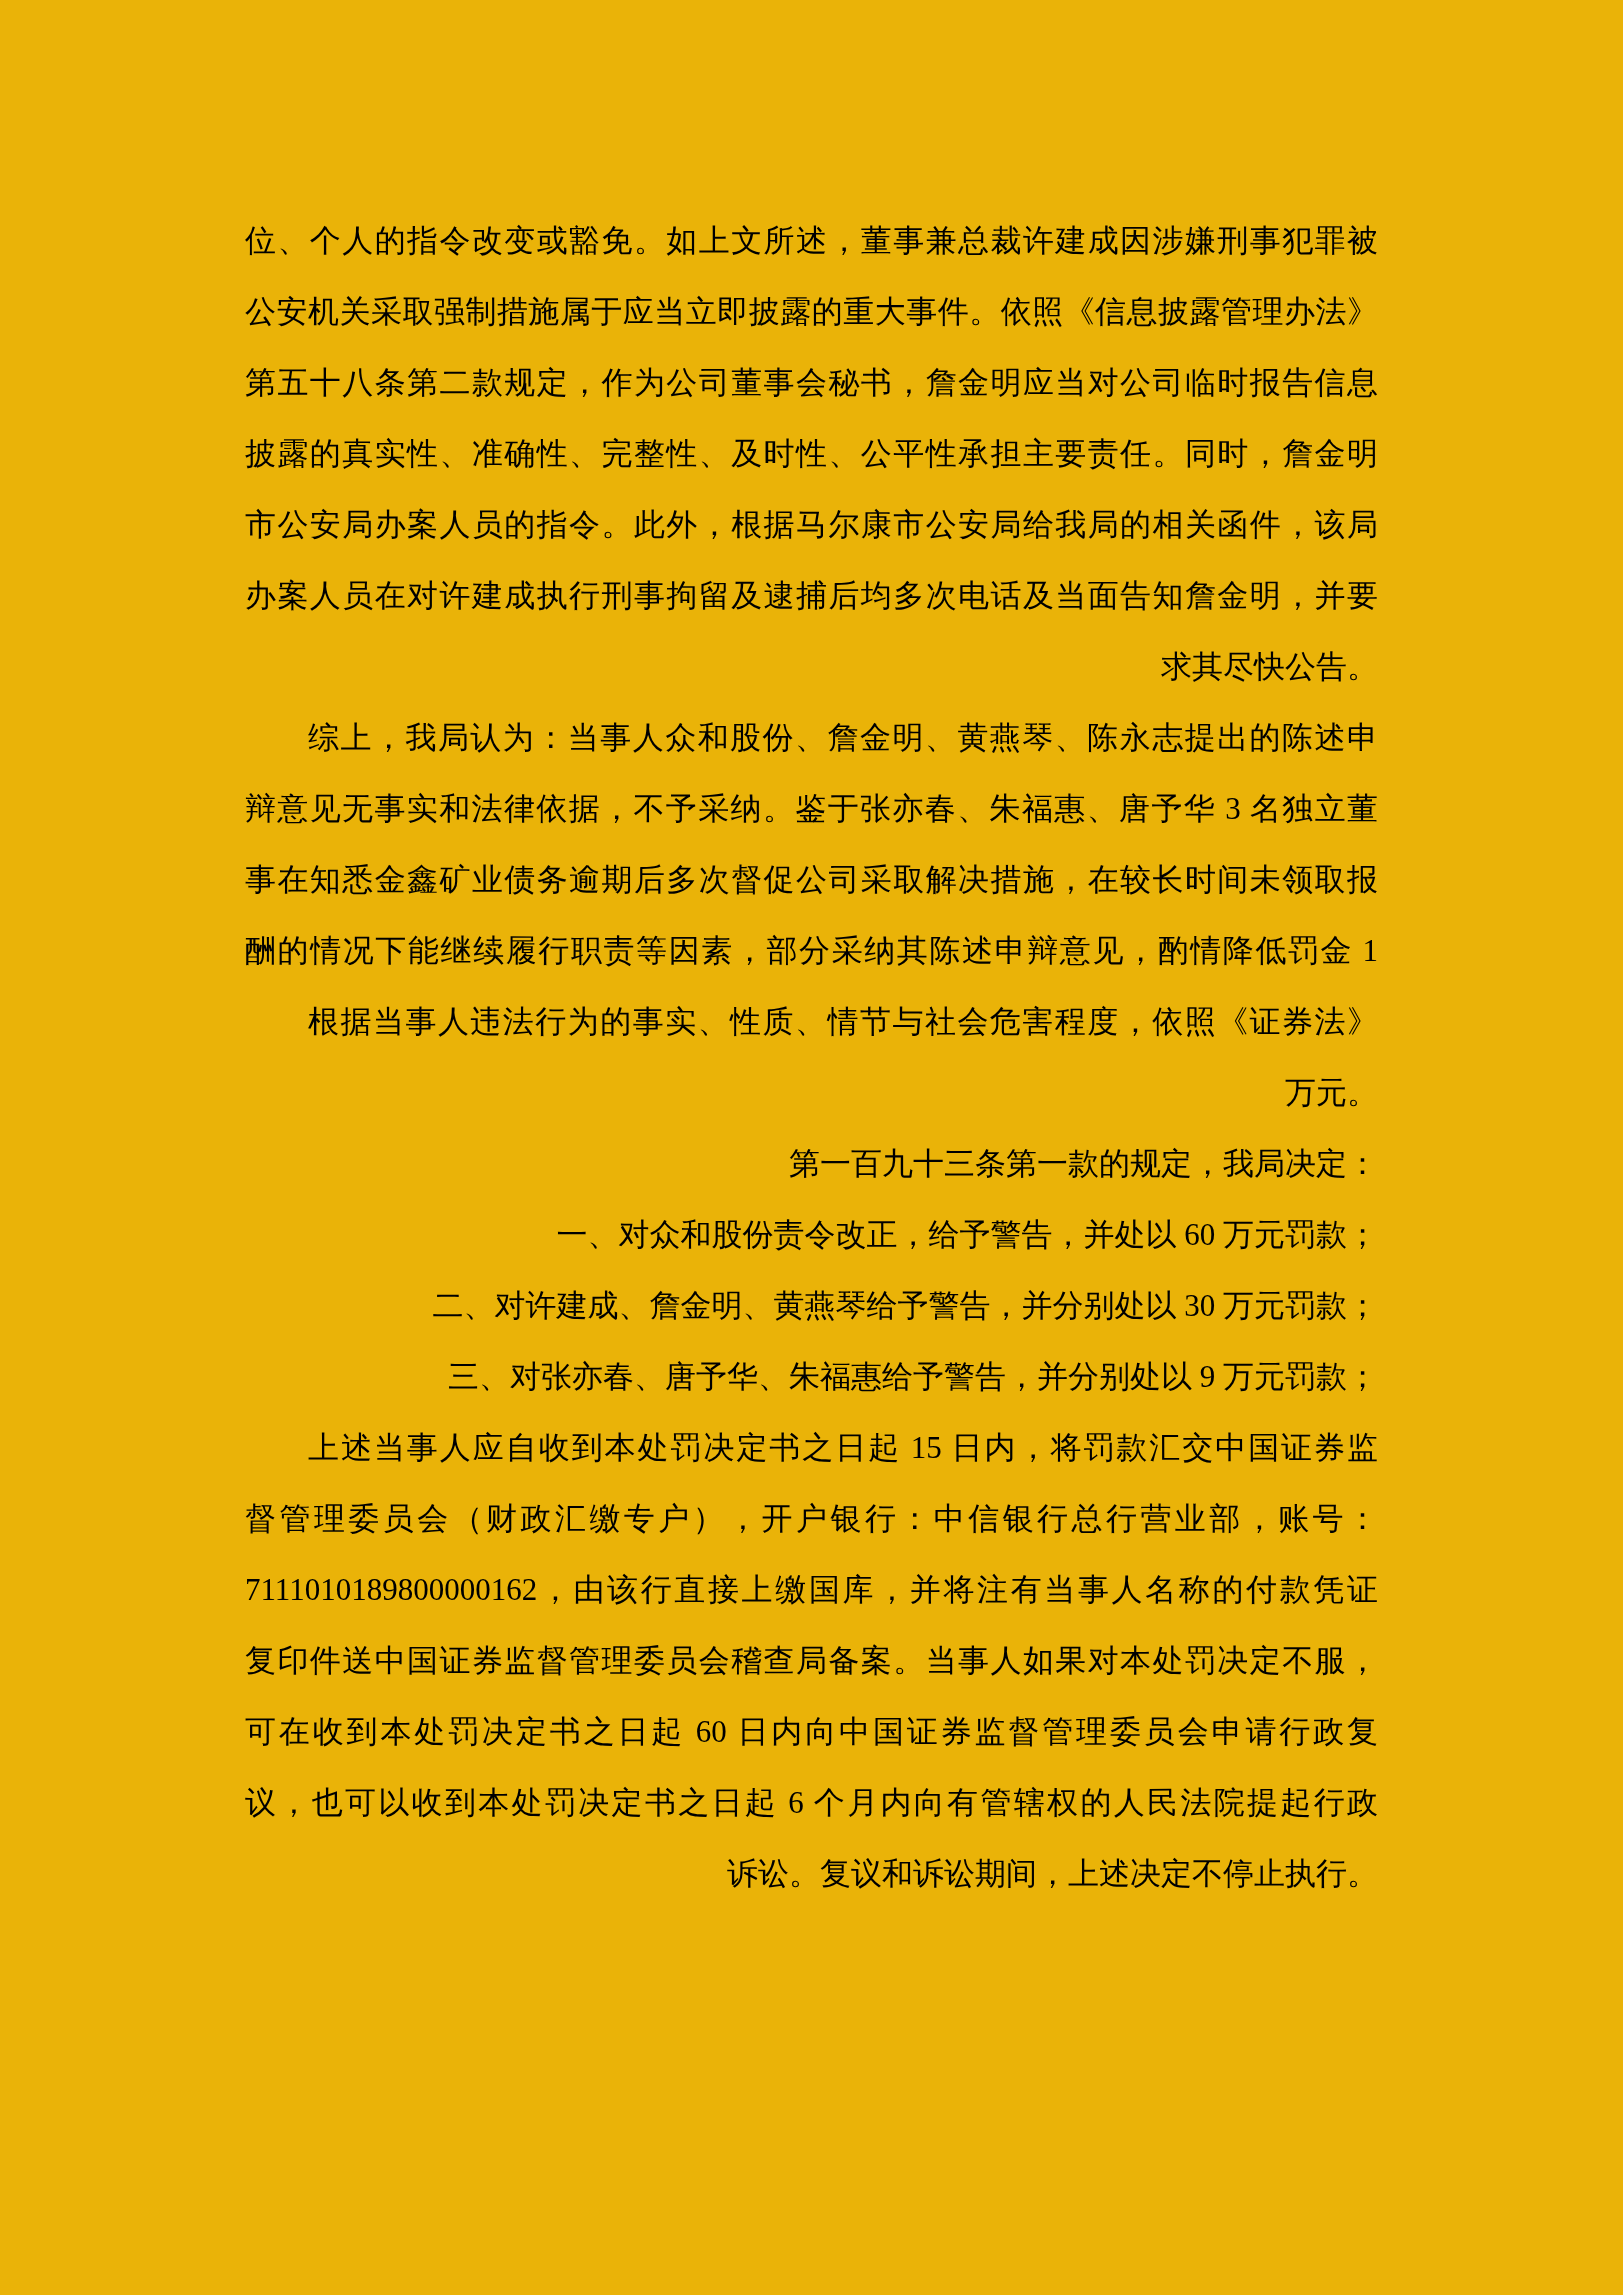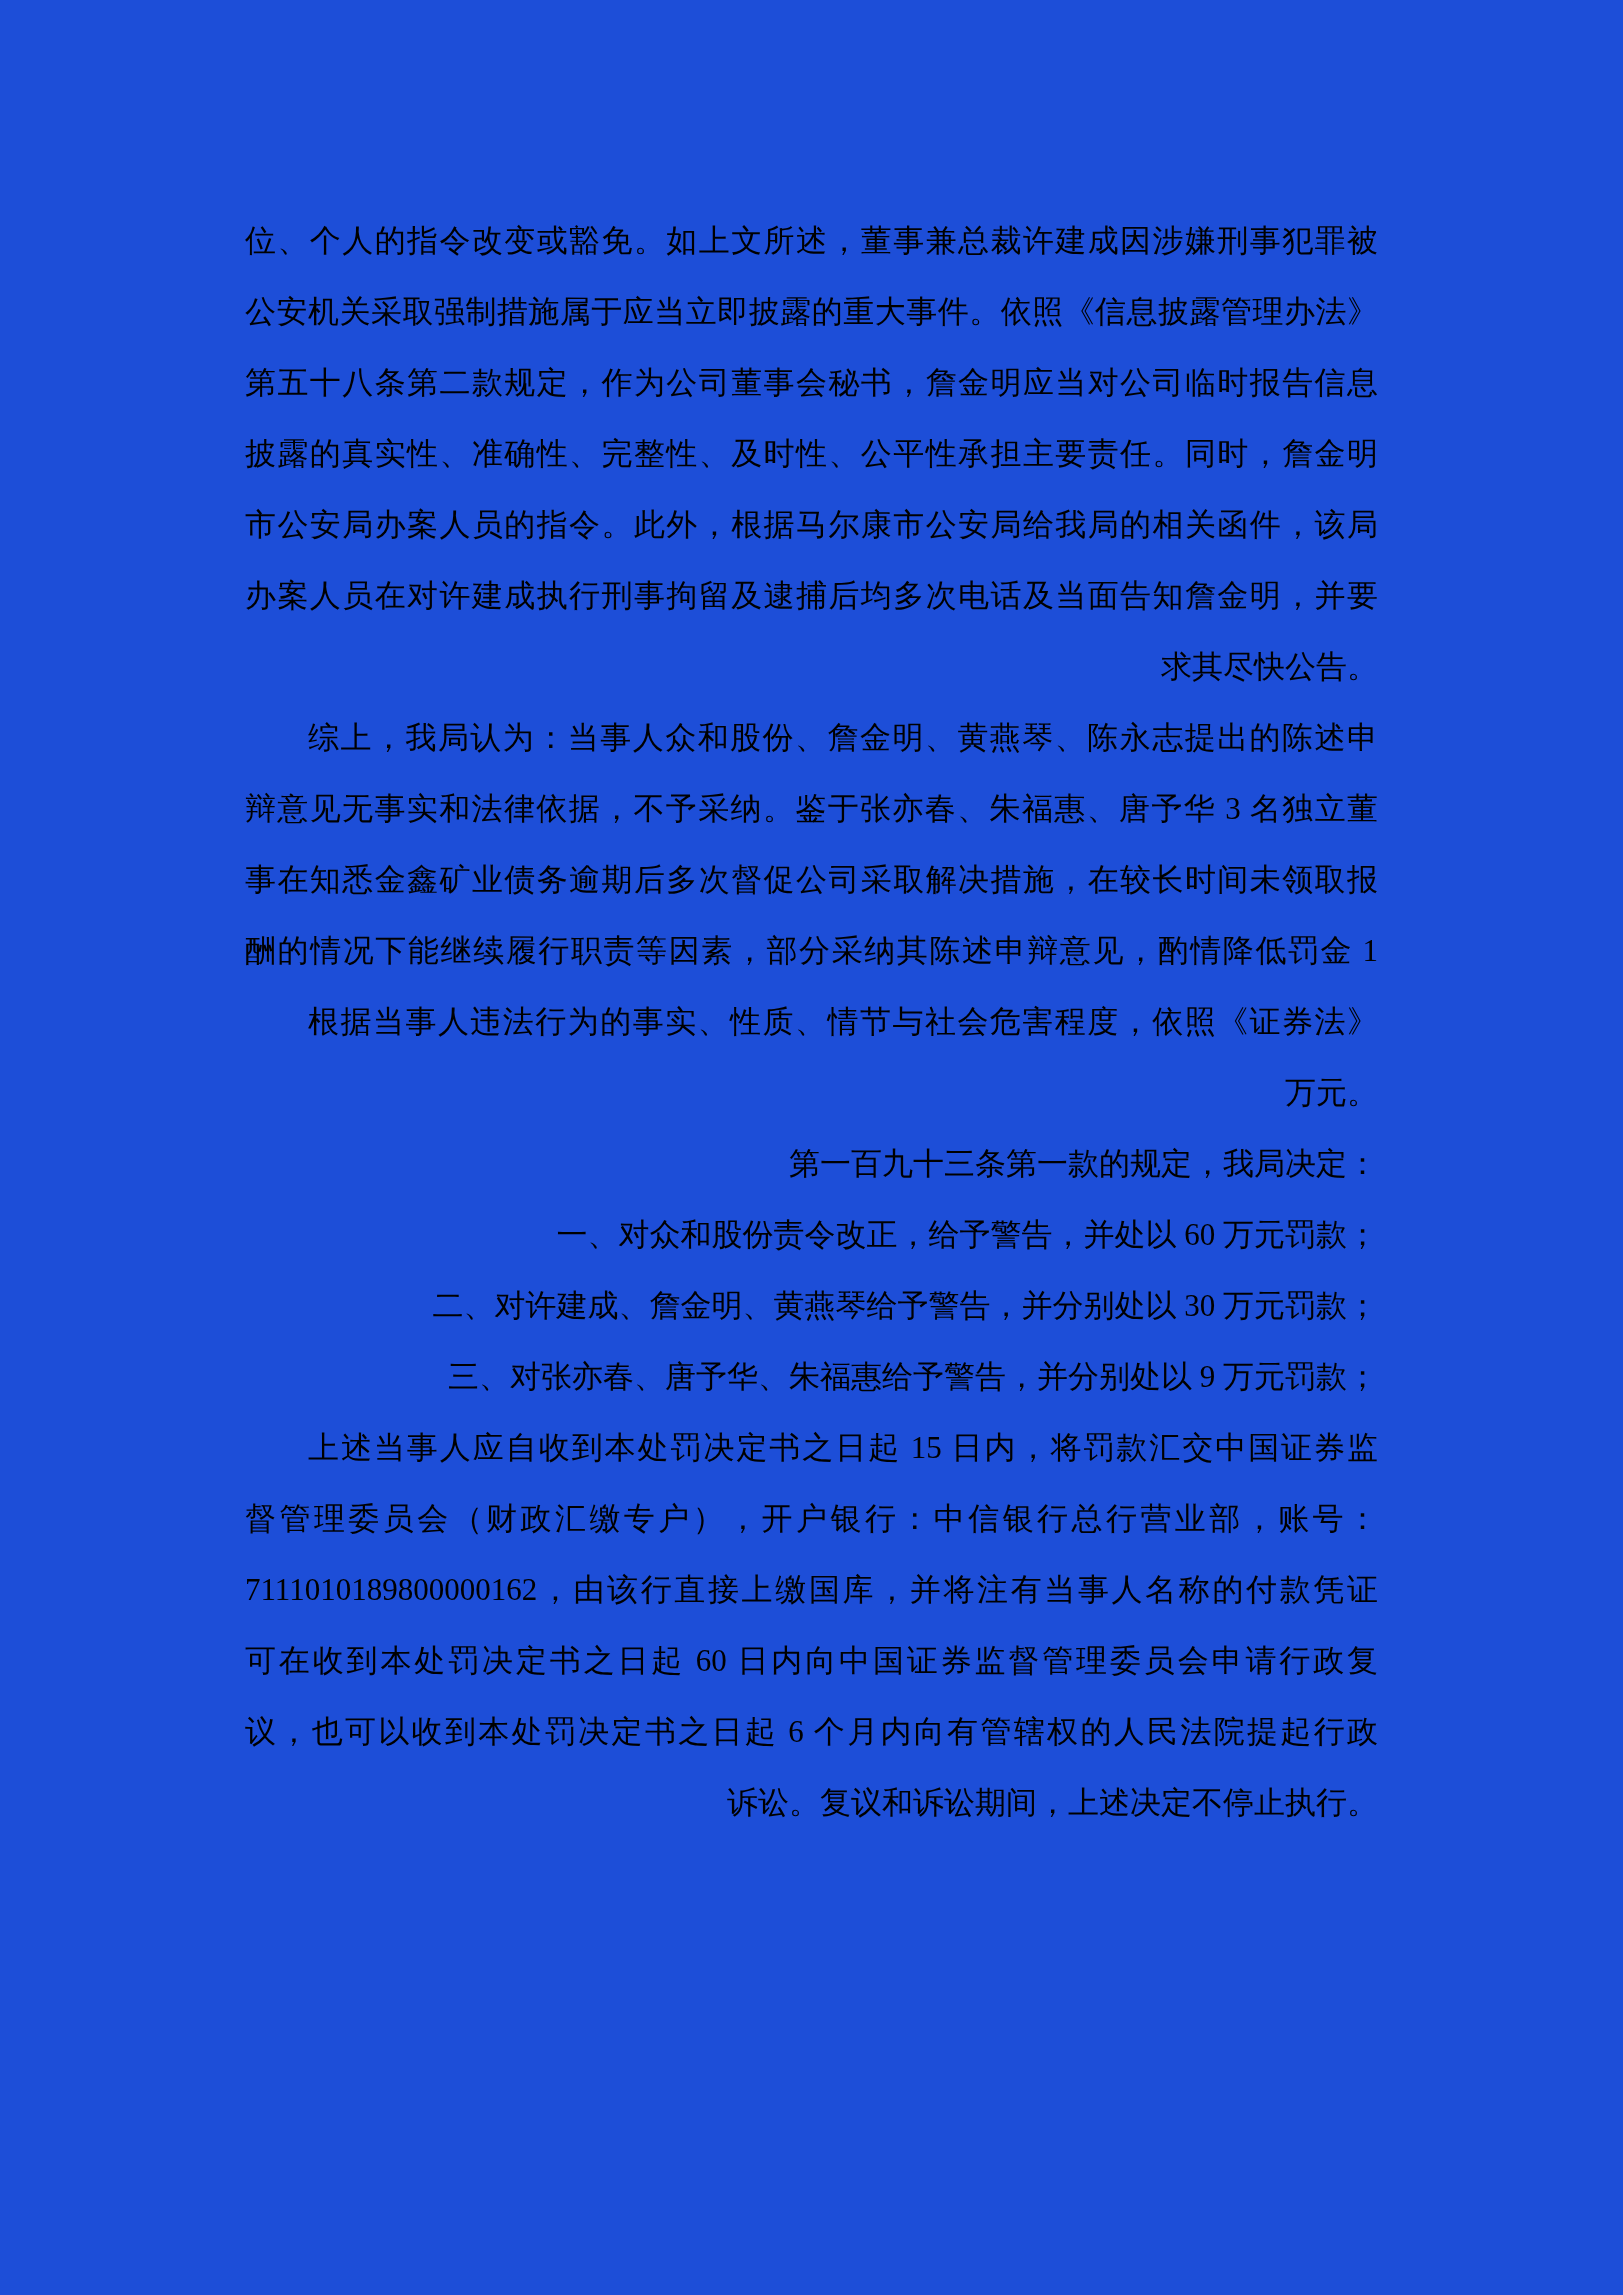--- a/index.html
+++ b/index.html
@@ -4,21 +4,21 @@
 <style>
   html, body {
     margin: 0;
     padding: 0;
     background: #ffffff;
   }
   .page {
     position: relative;
     width: 1623px;
     height: 2295px;
-    background: #1d4ed8;
+    background: #eab308;
     overflow: hidden;
     font-family: "Liberation Serif", "DejaVu Serif", serif;
     color: #000000;
   }
   .doc-body {
     position: absolute;
     left: 245px;
     top: 205px;
     width: 1133px;
   }
@@ -56,18 +56,19 @@
       <div class="line fill">酬的情况下能继续履行职责等因素，部分采纳其陈述申辩意见，酌情降低罚金 1</div>
       <div class="line indent fill">根据当事人违法行为的事实、性质、情节与社会危害程度，依照《证券法》</div>
       <div class="line">万元。</div>
       <div class="line">第一百九十三条第一款的规定，我局决定：</div>
       <div class="line indent">一、对众和股份责令改正，给予警告，并处以 60 万元罚款；</div>
       <div class="line indent">二、对许建成、詹金明、黄燕琴给予警告，并分别处以 30 万元罚款；</div>
       <div class="line indent">三、对张亦春、唐予华、朱福惠给予警告，并分别处以 9 万元罚款；</div>
       <div class="line indent fill">上述当事人应自收到本处罚决定书之日起 15 日内，将罚款汇交中国证券监</div>
       <div class="line fill">督管理委员会（财政汇缴专户），开户银行：中信银行总行营业部，账号：</div>
       <div class="line fill">7111010189800000162，由该行直接上缴国库，并将注有当事人名称的付款凭证</div>
+      <div class="line fill">复印件送中国证券监督管理委员会稽查局备案。当事人如果对本处罚决定不服，</div>
       <div class="line fill">可在收到本处罚决定书之日起 60 日内向中国证券监督管理委员会申请行政复</div>
       <div class="line fill">议，也可以收到本处罚决定书之日起 6 个月内向有管辖权的人民法院提起行政</div>
       <div class="line">诉讼。复议和诉讼期间，上述决定不停止执行。</div>
     </div>
 </div>
 
 
 </body></html>

